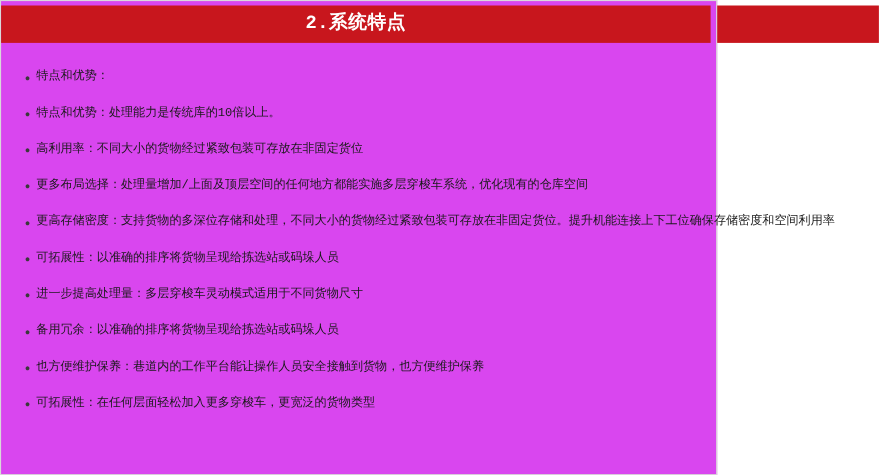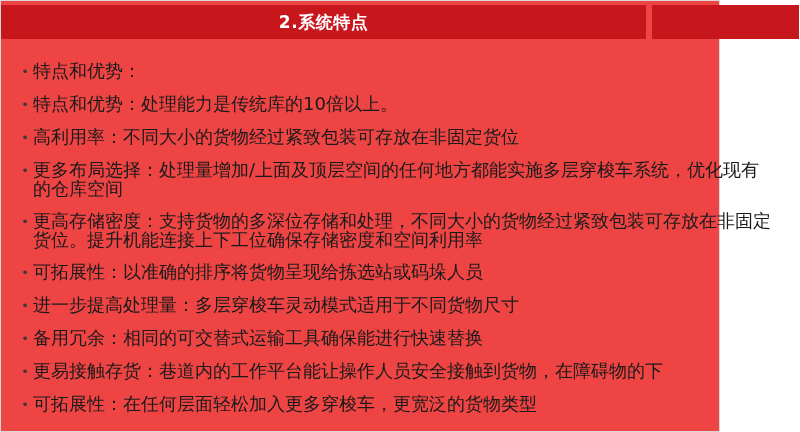--- a/index.html
+++ b/index.html
@@ -8,25 +8,26 @@
   }
   body {
     width: 800px;
     height: 432px;
     background: #ffffff;
     font-family: "DejaVu Sans", "Liberation Sans", sans-serif;
     overflow: hidden;
   }
   .slide {
     position: relative;
-    width: 720px;
+    width: 652px;
     height: 432px;
     box-sizing: border-box;
     border: 1px solid #d9d9d9;
-    background: #ef4444;
+    background: #d946ef;
+    font-family: Liberation Mono, monospace;
   }
   
   .header {
     position: relative;
     height: 42px;
     width: 100%;
   }
   .header-bar {
     position: absolute;
     left: 0;
@@ -74,21 +75,21 @@
     flex: 0 0 auto;
     width: 16px;
     color: #3a3a3a;
     font-size: 13px;
     line-height: 19px;
     text-align: center;
     padding-top: 1px;
   }
   .bullet-text {
     flex: 1 1 auto;
-    font-size: 18px;
+    font-size: 11px;
     line-height: 19px;
     color: #1a1a1a;
   }
 </style>
 </head>
 <body>
 
 <div class="slide">
 
   <div class="header">
@@ -129,26 +130,26 @@
       <span class="bullet-text">可拓展性：以准确的排序将货物呈现给拣选站或码垛人员</span>
     </div>
 
     <div class="bullet">
       <span class="bullet-dot">•</span>
       <span class="bullet-text">进一步提高处理量：多层穿梭车灵动模式适用于不同货物尺寸</span>
     </div>
 
     <div class="bullet">
       <span class="bullet-dot">•</span>
-      <span class="bullet-text">备用冗余：相同的可交替式运输工具确保能进行快速替换</span>
+      <span class="bullet-text">备用冗余：以准确的排序将货物呈现给拣选站或码垛人员</span>
     </div>
 
     <div class="bullet">
       <span class="bullet-dot">•</span>
-      <span class="bullet-text">更易接触存货：巷道内的工作平台能让操作人员安全接触到货物，在障碍物的下</span>
+      <span class="bullet-text">也方便维护保养：巷道内的工作平台能让操作人员安全接触到货物，也方便维护保养</span>
     </div>
 
     <div class="bullet">
       <span class="bullet-dot">•</span>
       <span class="bullet-text">可拓展性：在任何层面轻松加入更多穿梭车，更宽泛的货物类型</span>
     </div>
 
   </div>
 </div>
 

